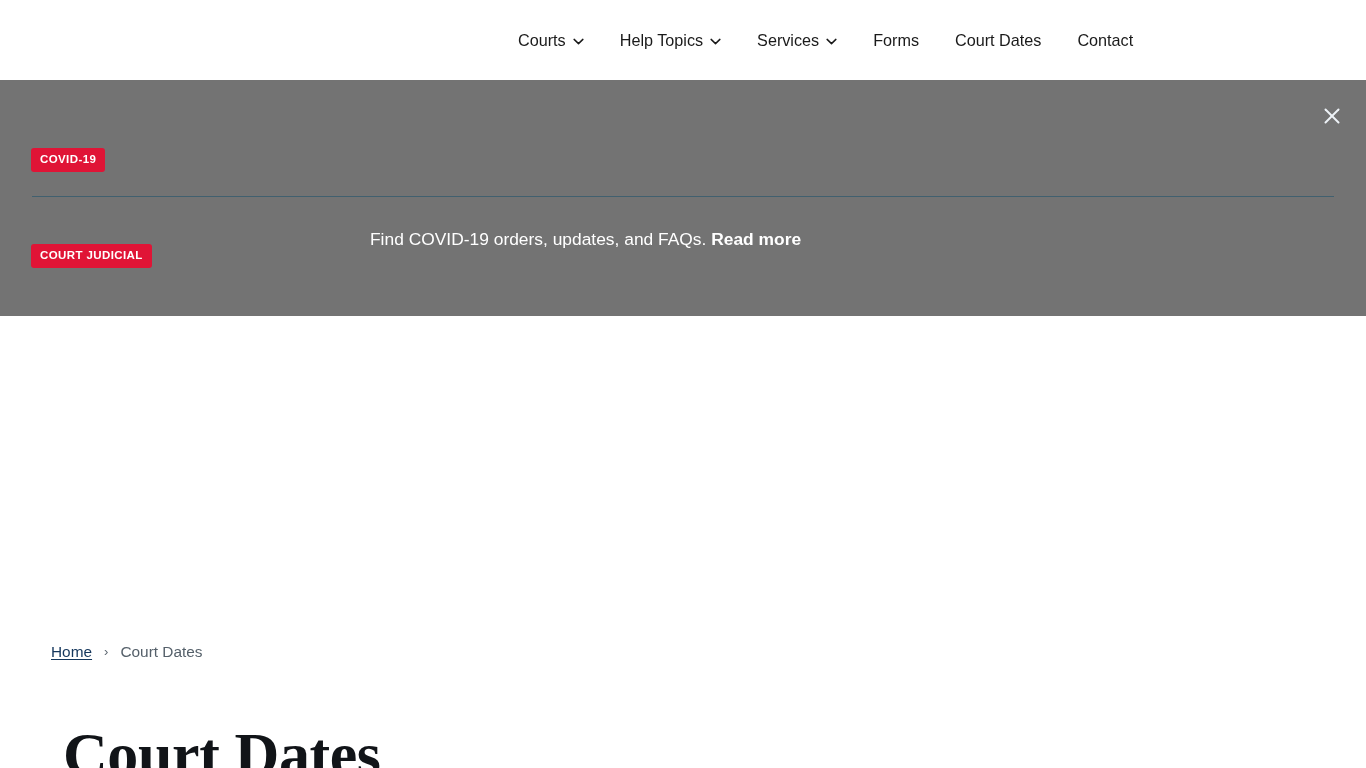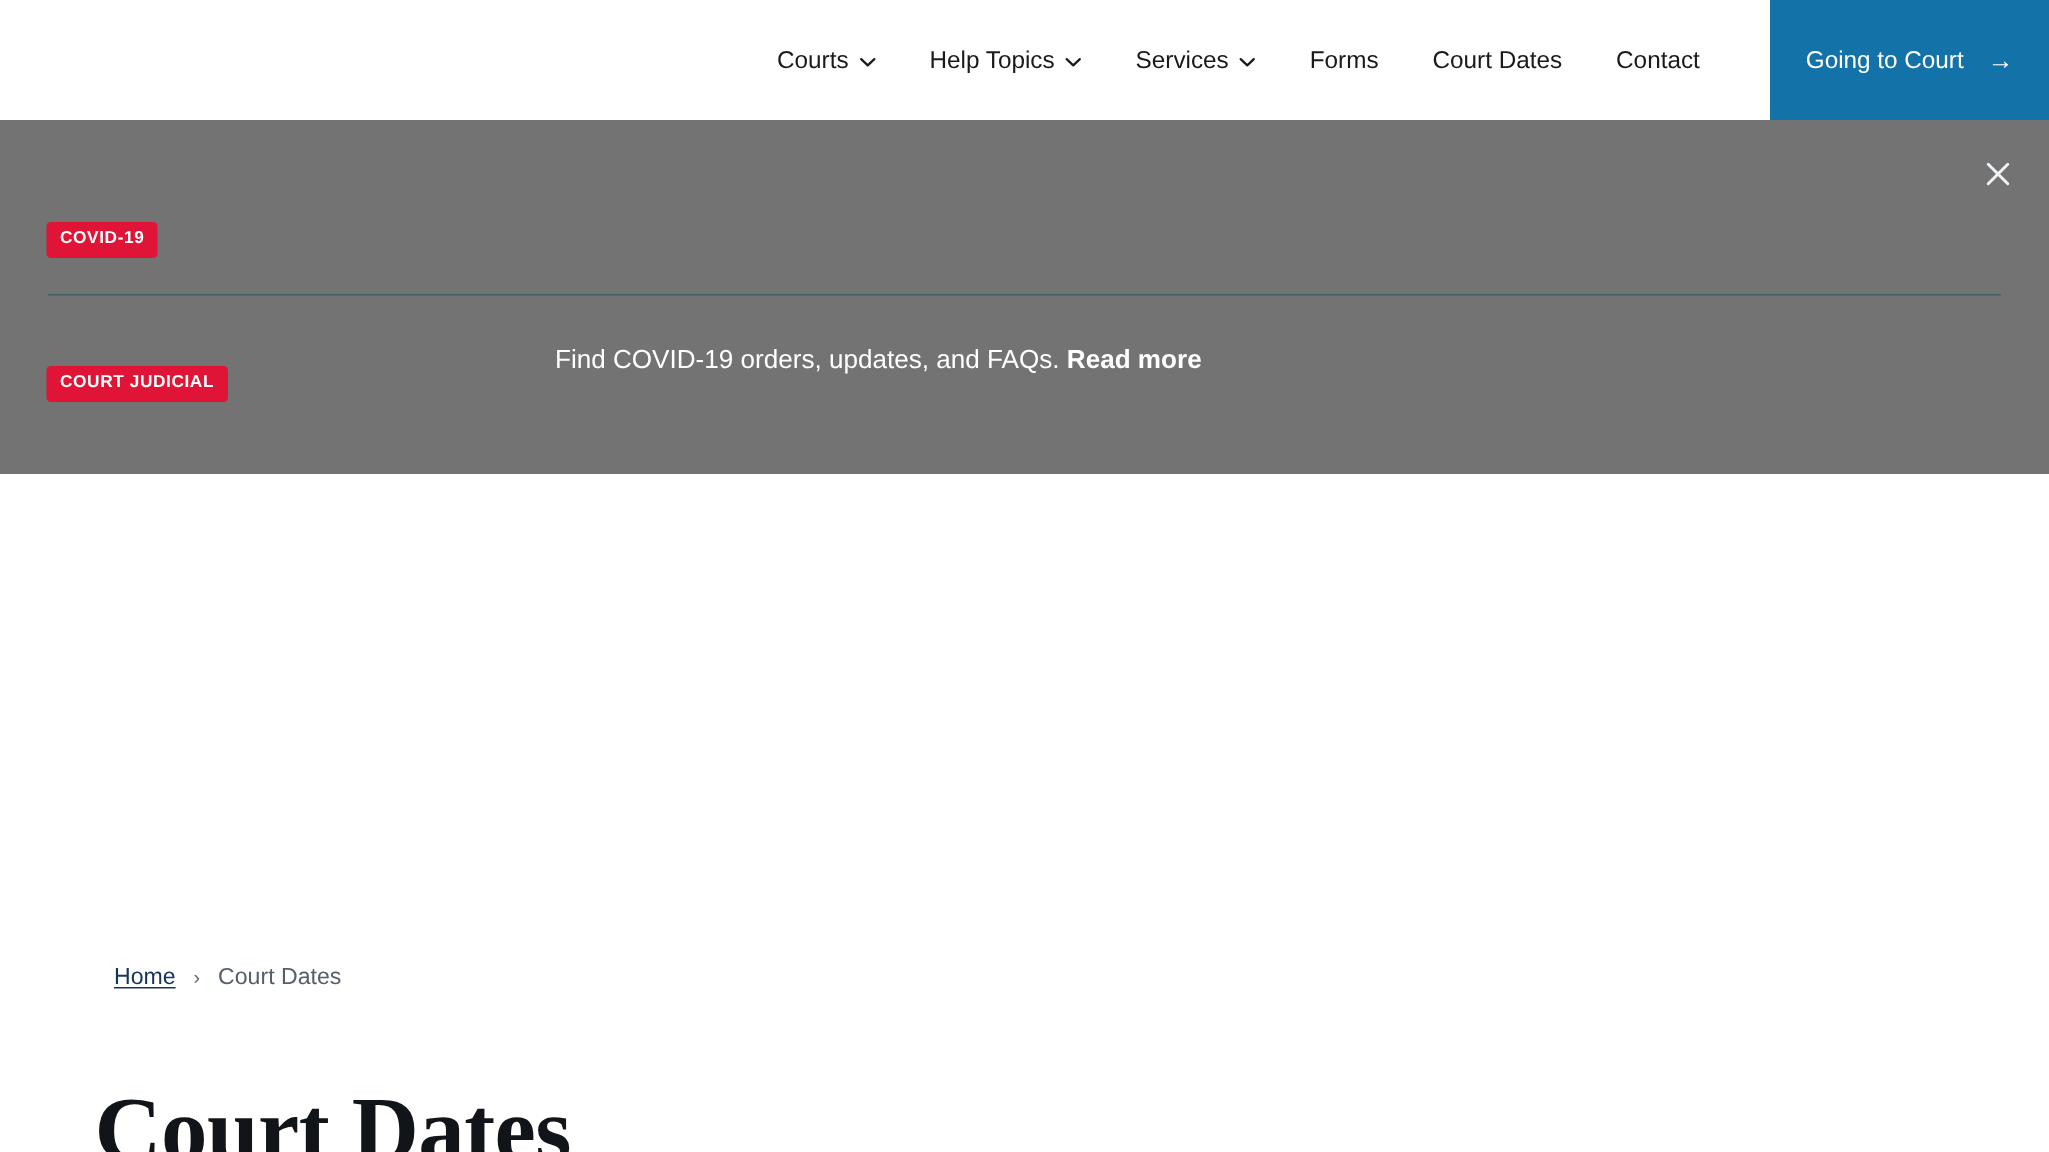--- a/index.html
+++ b/index.html
@@ -161,21 +161,21 @@
     font-weight: 700;
     text-underline-offset: 2.5px;
     cursor: pointer;
   }
 
   
   .content { position: relative; background: #ffffff; }
 
   .breadcrumb {
     position: absolute;
-    left: 76px; top: 326px;
+    left: 51px; top: 326px;
     display: flex;
     align-items: center;
     gap: 12px;
     font-size: 15.4px;
     line-height: 20px;
   }
   .crumb-link {
     color: #14365c;
     text-decoration: underline;
     text-underline-offset: 2px;
@@ -219,24 +219,20 @@
       <span>Services</span>
       <svg class="caret" viewBox="0 0 12 8">
         <path d="M1 1.6 L6 6.4 L11 1.6" fill="none" stroke="#1a1a1a" stroke-width="1.7" stroke-linecap="round" stroke-linejoin="round"></path>
       </svg>
     </a>
     <a class="nav-item">Forms</a>
     <a class="nav-item">Court Dates</a>
     <a class="nav-item">Contact</a>
   </nav>
 
-  <a class="cta-button">
-    <span>Going to Court</span>
-    <span class="cta-arrow">→</span>
-  </a>
 </header>
 
 <section class="alert-banner">
 
   <div class="alert-close">
     <svg viewBox="0 0 20 20" width="20" height="20">
       <line x1="3.5" y1="3.5" x2="16.5" y2="16.5" stroke="#eef3f7" stroke-width="2" stroke-linecap="round"></line>
       <line x1="16.5" y1="3.5" x2="3.5" y2="16.5" stroke="#eef3f7" stroke-width="2" stroke-linecap="round"></line>
     </svg>
   </div>

